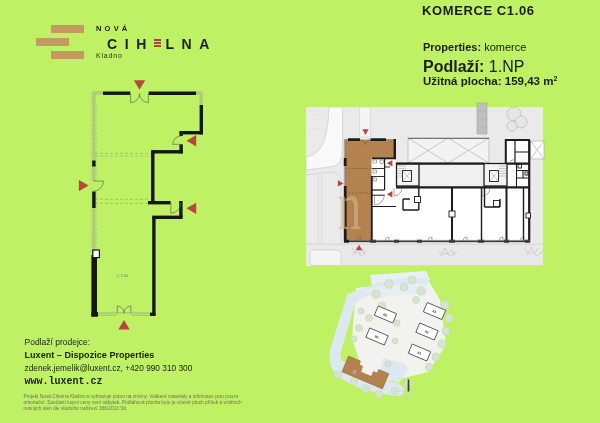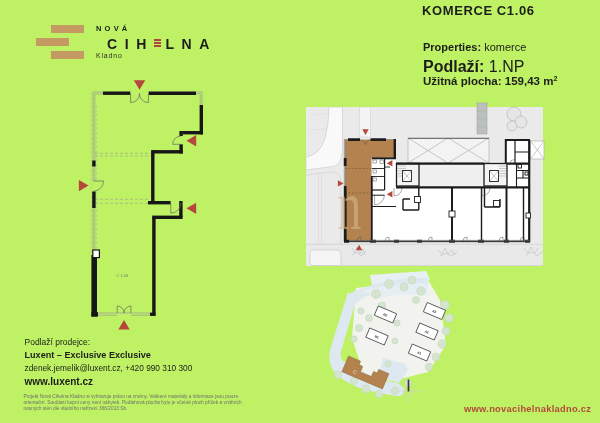--- a/index.html
+++ b/index.html
@@ -26,29 +26,28 @@
 <div class="abs" style="left:422px;top:3px;font-size:13px;font-weight:900;letter-spacing:0.6px;color:#1d1d1b;">KOMERCE C1.06</div>
 
 <div class="abs" style="left:423px;top:41px;font-size:11px;color:#1d1d1b;"><b>Properties:</b> komerce</div>
 
 <div class="abs" style="left:423px;top:58px;font-size:16px;color:#1d1d1b;"><b>Podlaží:</b> 1.NP</div>
 
 <div class="abs" style="left:423px;top:74.5px;font-size:11.5px;font-weight:bold;color:#1d1d1b;">Užitná plocha: 159,43 m<span style="font-size:7px;vertical-align:4px;">2</span></div>
 
 <div class="abs" style="left:24.5px;top:336.5px;font-size:8.5px;color:#1d1d1b;">Podlaží prodejce:</div>
 
-<div class="abs" style="left:24.5px;top:349.5px;font-size:9.1px;font-weight:bold;color:#1d1d1b;">Luxent – Exclusive Exclusive</div>
+<div class="abs" style="left:24.5px;top:349.5px;font-size:9.1px;font-weight:bold;color:#1d1d1b;">Luxent – Dispozice Properties</div>
 
 <div class="abs" style="left:24.5px;top:362.5px;font-size:8.3px;color:#1d1d1b;">zdenek.jemelik@luxent.cz, +420 990 310 300</div>
 
-<div class="abs" style="left:24.5px;top:375.5px;font-size:10px;font-weight:bold;color:#1d1d1b;">www.luxent.cz</div>
+<div class="abs" style="left:24.5px;top:375.5px;font-size:10px;font-weight:bold;color:#1d1d1b;font-family:Liberation Mono, monospace;">www.luxent.cz</div>
 
 <div class="abs" style="left:23.5px;top:393.5px;font-size:4.8px;line-height:6.2px;color:#6f6f6f;">Projekt Nová Cihelna Kladno si vyhrazuje právo na změny. Veškeré materiály a informace jsou pouze<br>orientační. Součástí kupní ceny není nábytek. Podlahová plocha bytu je včetně ploch příček a vnitřních<br>nosných stěn dle vládního nařízení 366/2013 Sb.</div>
 
-<div class="abs" style="left:464px;top:404px;font-size:9.3px;font-weight:bold;letter-spacing:0.3px;color:#b5473c;">www.novacihelnakladno.cz</div>
 
 <svg class="abs" style="left:0;top:0;" width="600" height="423" viewBox="0 0 600 423">
 
 <g id="mainplan" stroke-linecap="butt">
 
   <g stroke="#9a9a9a" stroke-width="0.7" fill="none">
 
     <path d="M93,103 L93,92 L103,92 M94.8,103 L94.8,93.8 L103,93.8"></path>
 
     <path d="M196,92 L202,92 L202,105 M196,93.8 L200.2,93.8 L200.2,105"></path>

